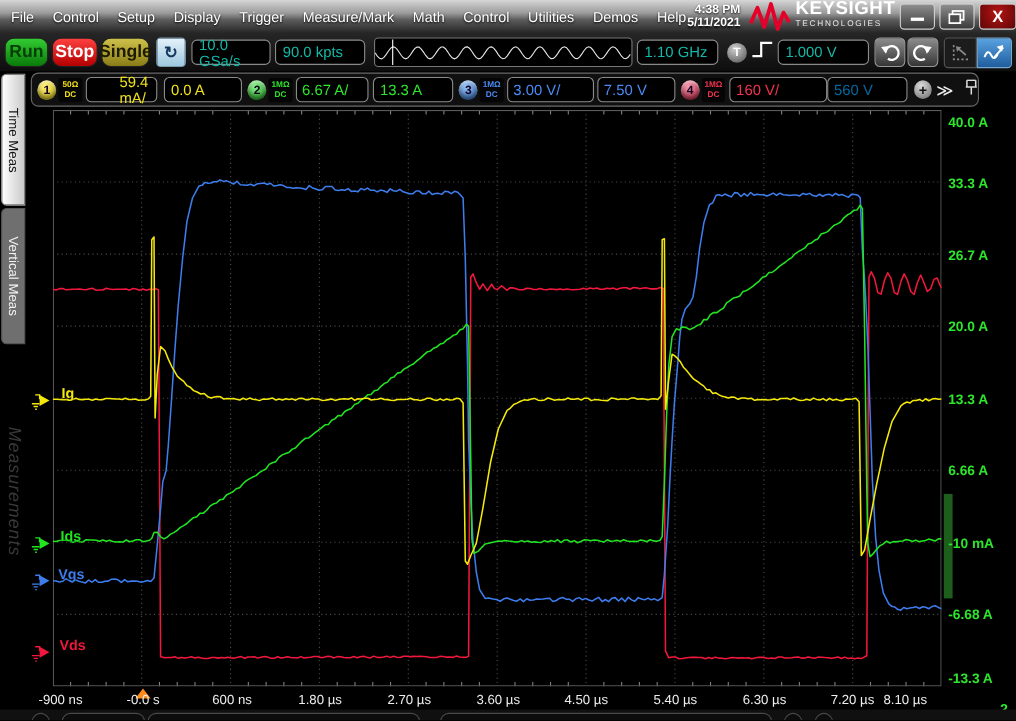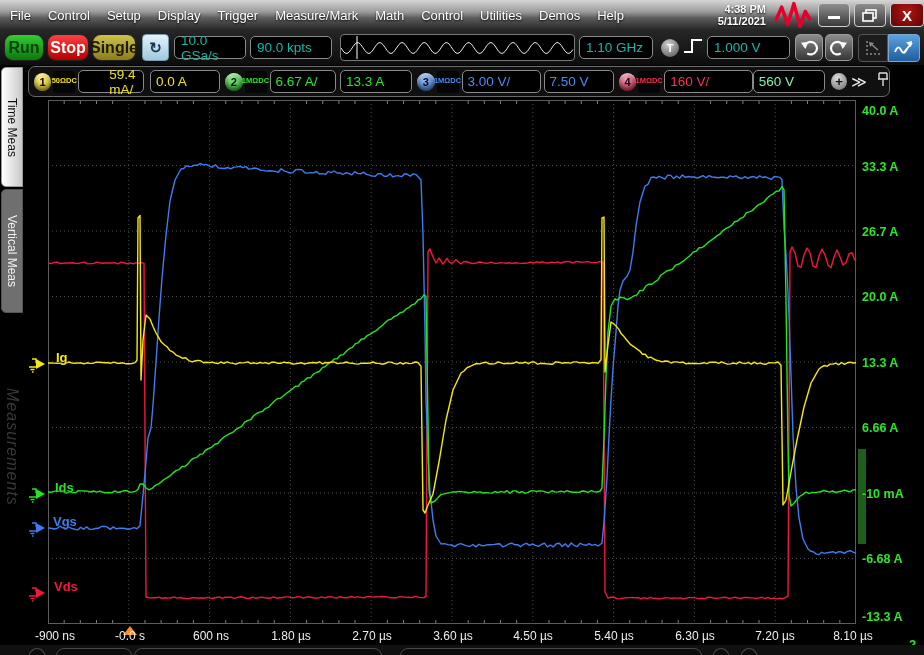--- a/index.html
+++ b/index.html
@@ -45,21 +45,21 @@
   .right-tools{margin-left:auto;margin-right:4px;display:flex;}
   #btn-zoombox{width:28px;height:26px;border:1px solid #555;border-radius:4px 0 0 4px;background:#1c1c1c;
                display:flex;align-items:center;justify-content:center;}
   #btn-touch{width:30px;height:26px;border:1px solid #7aa7d0;border-radius:0 4px 4px 0;
              background:linear-gradient(#5aa2e0,#1f5d9e);display:flex;align-items:center;justify-content:center;}
   
   #chanbar{position:absolute;left:28px;top:66px;width:862px;height:31px;border:1px solid #6a6a6a;border-radius:7px;
            background:#101010;display:flex;align-items:center;box-sizing:border-box;}
   .ch-circle{width:18px;height:18px;border-radius:50%;display:flex;align-items:center;justify-content:center;
              font-size:11px;font-weight:bold;color:#102;box-shadow:inset 0 -3px 4px rgba(0,0,0,.45),inset 0 2px 2px rgba(255,255,255,.5);}
-  .ch-badge{width:22px;height:22px;margin-left:2px;background:#050505;border-radius:3px;display:flex;flex-direction:row;
+  .ch-badge{width:22px;height:22px;margin-left:2px;background:#050505;border-radius:3px;display:flex;flex-direction:column;
             align-items:center;justify-content:center;font-size:7.5px;font-weight:bold;line-height:8.5px;}
   .ch-field{height:23px;background:#000;border:1px solid #8a8a8a;border-radius:5px;font-size:13.5px;
             display:flex;align-items:center;padding-left:5px;box-sizing:border-box;}
   #plus-btn{width:17px;height:17px;margin-left:6px;border-radius:50%;background:radial-gradient(circle at 40% 30%,#ddd,#666);
             color:#111;font-weight:bold;font-size:13px;display:flex;align-items:center;justify-content:center;}
   #chev-btn{margin-left:4px;color:#eee;font-size:15px;letter-spacing:-2px;}
   #pin-btn{margin-left:12px;}
   
   .vtab{position:absolute;left:1px;width:22px;writing-mode:vertical-rl;display:flex;align-items:center;justify-content:center;
         font-size:12px;border:1px solid #9a9a9a;border-radius:5px 0 0 5px;box-sizing:border-box;}
@@ -99,20 +99,24 @@
     <span class="menu-item">Demos</span>
     <span class="menu-item">Help</span>
     <div id="clock">
       <div>4:38 PM</div>
       <div>5/11/2021</div>
     </div>
     <div id="brand">
       <svg width="42" height="28" viewBox="0 0 44 32">
         <polyline points="2,23 9,7 16,27 23,3 30,29 36,12 42,22" fill="none" stroke="#e40029" stroke-width="4" stroke-linejoin="round"></polyline>
       </svg>
+      <div class="wordmark">
+        <div class="k1">KEYSIGHT</div>
+        <div class="k2">TECHNOLOGIES</div>
+      </div>
     </div>
     <div class="winbtn">
       <svg width="14" height="10" viewBox="0 0 14 10">
           <rect x="1" y="6" width="12" height="3" fill="#fff"></rect>
         </svg>
     </div>
     <div class="winbtn">
       <svg width="16" height="13" viewBox="0 0 16 13">
         <rect x="4" y="1" width="10" height="8" fill="none" stroke="#fff" stroke-width="1.6"></rect>
         <rect x="1" y="4" width="10" height="8" fill="#4a4a4a" stroke="#fff" stroke-width="1.6"></rect>
@@ -212,21 +216,21 @@
     <div class="ch-field" style="width:73px;margin-left:3px;color:#4a8af5;">7.50 V</div>
 
     <div class="ch-circle" style="margin-left:5px;background:radial-gradient(circle at 40% 30%,#f59cb0,#a8122f);">
         <span>4</span>
       </div>
     <div class="ch-badge" style="color:#f2334f;">
       <span>1MΩ</span>
       <span>DC</span>
     </div>
     <div class="ch-field" style="width:92px;margin-left:4px;color:#f2334f;">160 V/</div>
-    <div class="ch-field" style="width:75px;margin-left:0;color:#86efac;">560 V</div>
+    <div class="ch-field" style="width:75px;margin-left:0;color:#0369a1;">560 V</div>
 
     <div id="plus-btn">+</div>
     <div id="chev-btn">≫</div>
     <div id="pin-btn">
       <svg width="12" height="15" viewBox="0 0 12 15">
           <path d="M2 1 h8 M2 1 v6 M10 1 v6 M1 7 h10 M6 7 v7" stroke="#ddd" stroke-width="1.4" fill="none"></path>
         </svg>
     </div>
   </div>
 
@@ -354,21 +358,21 @@
   <span class="xlab" style="left:55px;">-900 ns</span>
   <span class="xlab" style="left:130px;">-0.0 s</span>
   <span class="xlab" style="left:211px;">600 ns</span>
   <span class="xlab" style="left:291px;">1.80 µs</span>
   <span class="xlab" style="left:372px;">2.70 µs</span>
   <span class="xlab" style="left:453px;">3.60 µs</span>
   <span class="xlab" style="left:533px;">4.50 µs</span>
   <span class="xlab" style="left:614px;">5.40 µs</span>
   <span class="xlab" style="left:695px;">6.30 µs</span>
   <span class="xlab" style="left:775px;">7.20 µs</span>
-  <span class="xlab" style="left:853px;">8.10 µs</span>
+  <span class="xlab" style="left:823px;">8.10 µs</span>
   <span id="axis2-num">2</span>
 
   <div id="bottom-sliver">
     <div class="sliv c" style="left:28px;"></div>
     <div class="sliv" style="left:56px;width:74px;"></div>
     <div class="sliv" style="left:134px;width:246px;"></div>
     <div class="sliv" style="left:400px;width:300px;"></div>
     <div class="sliv c" style="left:712px;"></div>
     <div class="sliv c" style="left:740px;"></div>
   </div>

